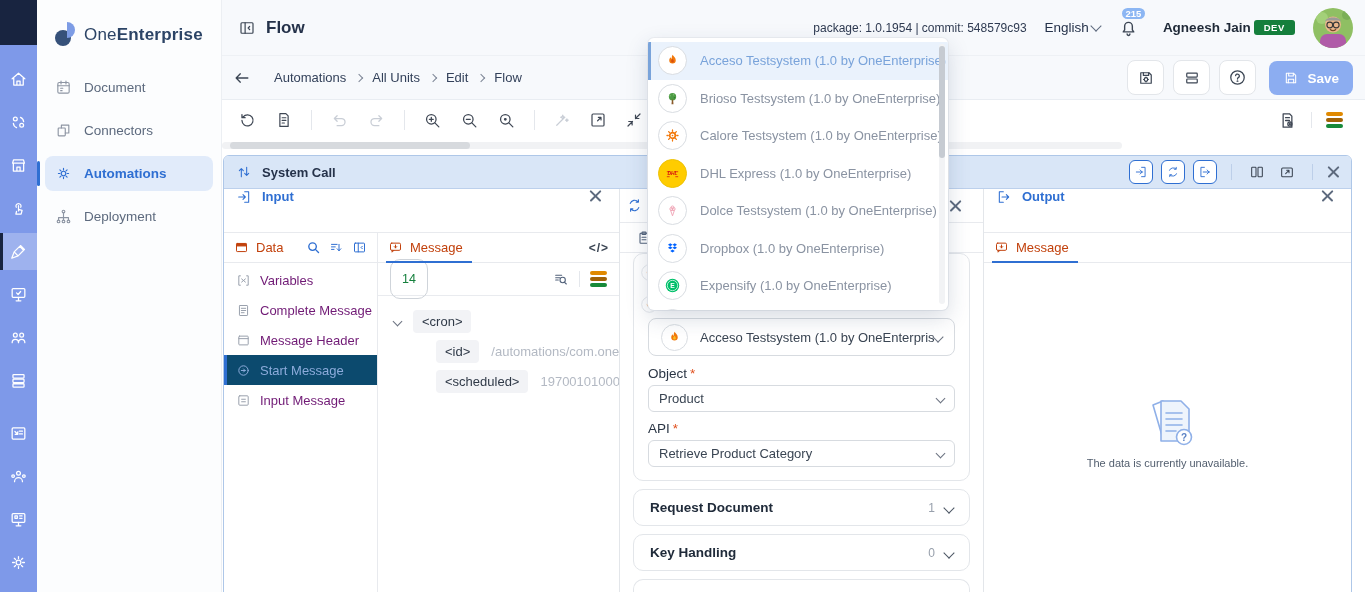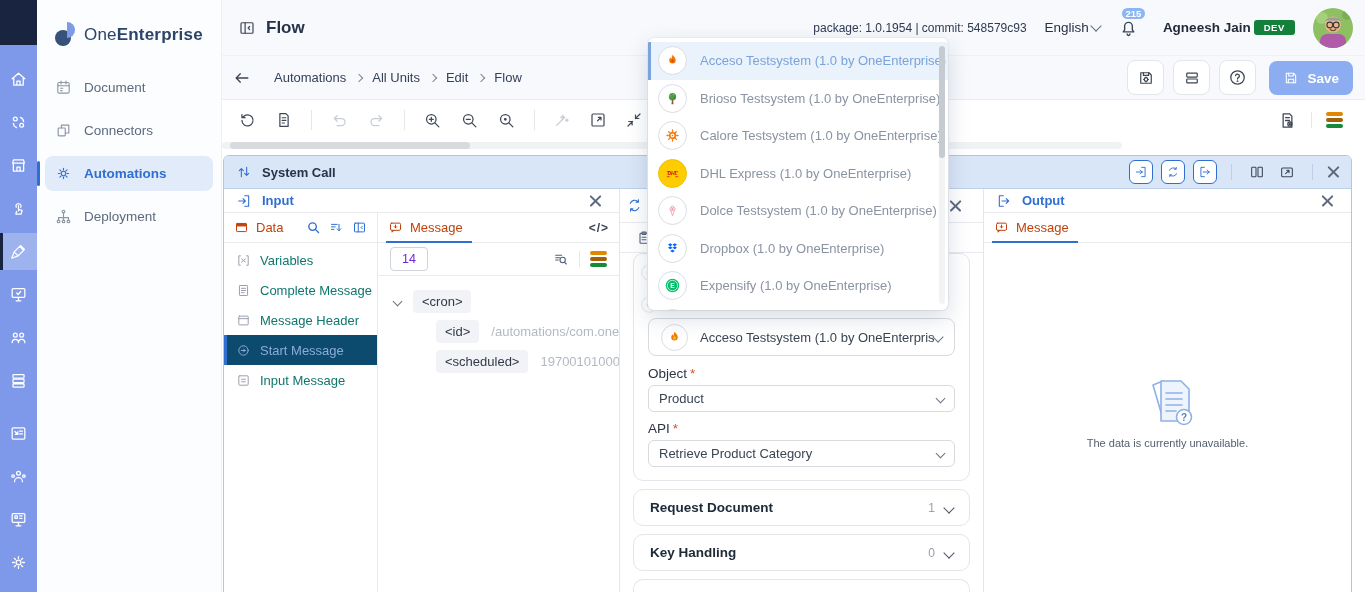--- a/index.html
+++ b/index.html
@@ -74,41 +74,41 @@
   .pt-ic{color:#3c4654;cursor:pointer;display:flex;margin:0 3px}
   .pdiv{width:1px;height:16px;background:#bdcfe9;margin:0 6px}
   .xbtn{position:relative;width:14px;height:14px;cursor:pointer}
   .xbtn::before,.xbtn::after{content:"";position:absolute;left:-1px;top:6px;width:15px;height:1.7px;background:#5d6a7e;border-radius:1px}
   .xbtn::before{transform:rotate(45deg)}.xbtn::after{transform:rotate(-45deg)}
 
   .panel-body{flex:1;display:flex;min-height:0}
   .col-input{width:395px;display:flex;flex-direction:column}
   .col-mid{width:365px;border-left:1px solid #e3e6ea;border-right:1px solid #e3e6ea;position:relative}
   .col-out{flex:1;display:flex;flex-direction:column}
-  .sec-head{height:24px;border-bottom:1px solid #e8eaee;display:flex;align-items:center;padding:0 16px 0 12px}
+  .sec-head{height:44px;border-bottom:1px solid #e8eaee;display:flex;align-items:flex-start;padding:0 16px 0 12px}
   .sec-head .s-ic{color:#2f6fd2;margin-right:10px}
   .sec-head .s-label{font-size:13px;font-weight:700;color:#2f6fd2}
   .sec-head .xbtn{margin-left:auto}
   .input-split{flex:1;display:flex;min-height:0}
   .data-col{width:153px;display:flex;flex-direction:column}
   .msg-col{flex:1;border-left:1px solid #e8eaee;display:flex;flex-direction:column;min-width:0}
   .tab-row{height:30px;display:flex;align-items:center;padding:0 10px;position:relative;border-bottom:1px solid #e8eaee}
   .tab{display:flex;align-items:center;gap:7px;color:#c2410c;font-size:13px;cursor:pointer}
   .tab svg{width:15px;height:15px}
   .tab-underline{position:absolute;left:8px;bottom:-1px;height:2px;background:#2f6fd2}
   .tr-icons{margin-left:auto;display:flex;align-items:center;gap:8px;color:#2f6fd2}
   .code-glyph{margin-left:auto;font-size:12px;font-weight:700;color:#3c4654;letter-spacing:1px;cursor:pointer}
   .tree{padding-top:2px}
-  .tree-item{height:30px;display:flex;align-items:center;gap:9px;padding-left:12px;font-size:13px;color:#0f766e;cursor:pointer;position:relative}
+  .tree-item{height:30px;display:flex;align-items:center;gap:9px;padding-left:12px;font-size:13px;color:#701a75;cursor:pointer;position:relative}
   .tree-item svg{width:15px;height:15px;color:#9aa1ad}
   .tree-item.sel{background:#0c4a6e;color:#8cabdb}
   .tree-item.sel svg{color:#8cabdb}
   .tree-item.sel::before{content:"";position:absolute;left:0;top:0;bottom:0;width:3px;background:#2f6fd2}
   .msg-toolbar{height:33px;border-bottom:1px solid #e9ebef;display:flex;align-items:center;padding:0 12px}
-  .size-box{width:38px;height:24px;border:1px solid #cfd4da;border-radius:4px;font-size:12.5px;color:#6d28d9;display:flex;align-items:center;justify-content:center;cursor:text}
+  .size-box{width:38px;height:40px;border:1px solid #cfd4da;border-radius:10px;font-size:12.5px;color:#15803d;display:flex;align-items:center;justify-content:center;cursor:text}
   .mt-right{margin-left:auto;display:flex;align-items:center;gap:10px;color:#51617a}
   .vdiv{width:1px;height:16px;background:#e4e7ec}
   .bars{display:flex;flex-direction:column;gap:2px;cursor:pointer}
   .bars span{width:17px;height:4px;border-radius:2px}
   .bars .b1{background:#e08900}.bars .b2{background:#a16207}.bars .b3{background:#178a3a}
   .xml{padding:10px 0 0 14px;overflow:hidden}
   .xml-row{display:flex;align-items:center;height:30px;white-space:nowrap;overflow:hidden}
   .xml-chev{width:7px;height:7px;border-right:1.6px solid #6b7280;border-bottom:1.6px solid #6b7280;transform:rotate(45deg);margin:0 12px 0 2px;cursor:pointer;flex:none}
   .chip{background:#f2f3f6;border-radius:4px;padding:4px 9px;font-size:13px;color:#2f3947;cursor:pointer;flex:none}
   .xml-row.child{padding-left:44px}

